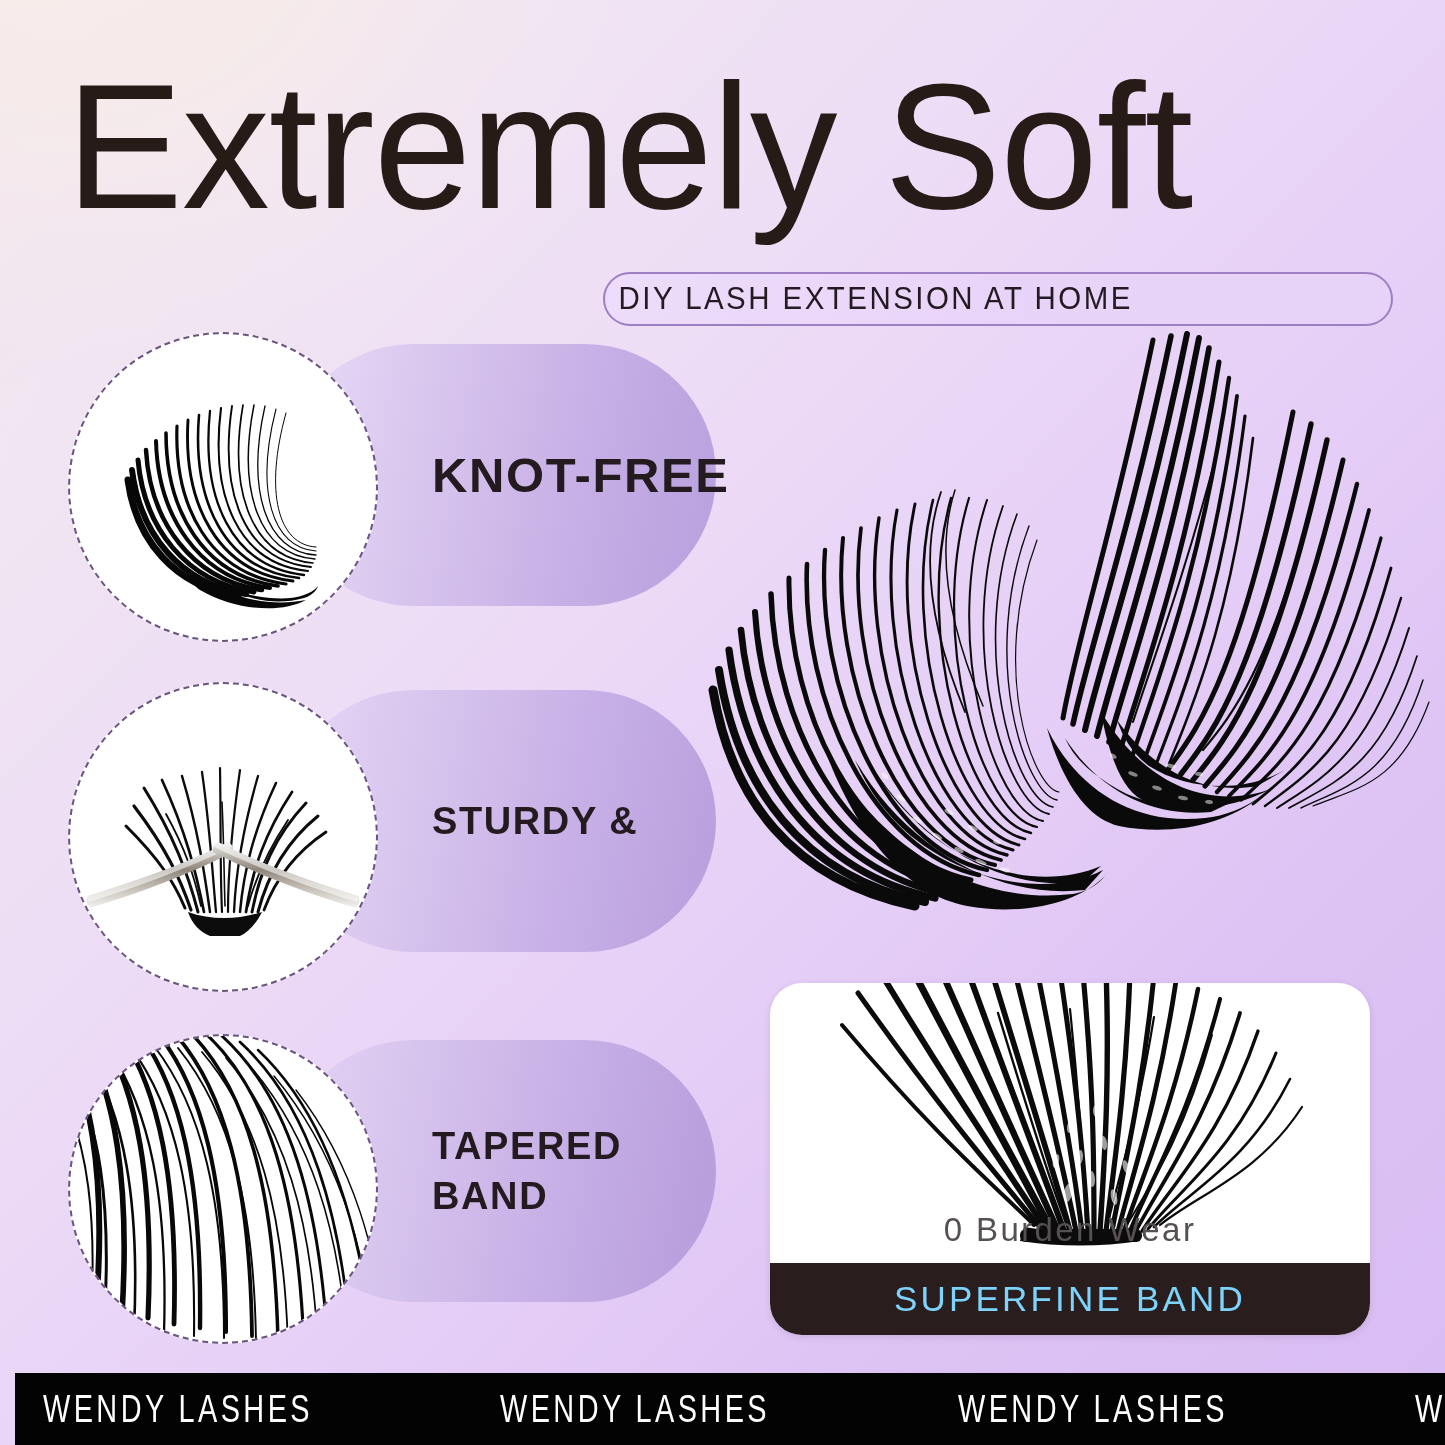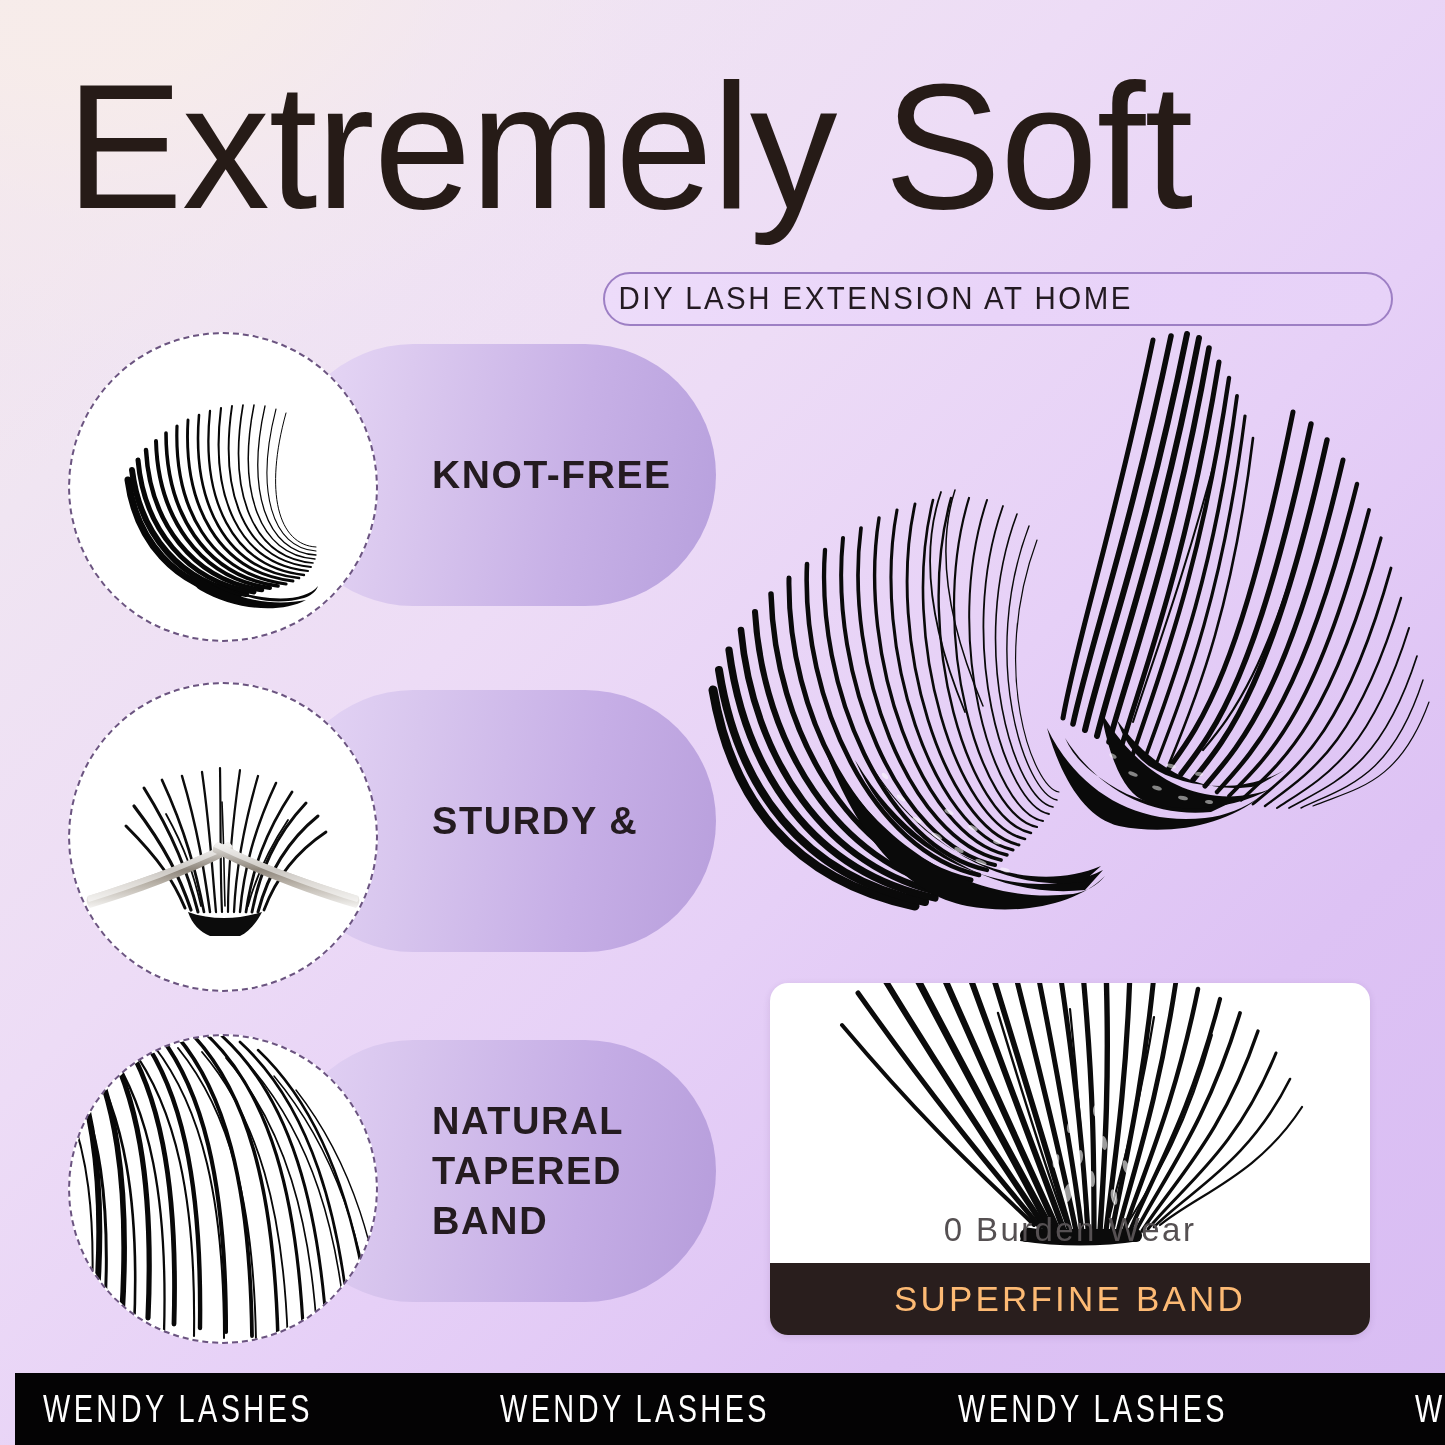--- a/index.html
+++ b/index.html
@@ -89,21 +89,21 @@
 
   .feature-label {
     position: absolute;
     left: 364px;
     top: 0;
     width: 300px;
     height: 286px;
     display: flex;
     flex-direction: column;
     justify-content: center;
-    font-size: 39px;
+    font-size: 49px;
     font-weight: 700;
     letter-spacing: 1.6px;
     line-height: 1.32;
     color: #241b20;
   }
   .feature-label.two-line { font-size: 38px; }
 
   .feature-circle {
     position: absolute;
     left: 0;
@@ -131,21 +131,21 @@
   }
   .hero-lashes svg { display: block; width: 100%; height: 100%; }
 
   
   .band-card {
     position: absolute;
     left: 770px;
     top: 983px;
     width: 600px;
     height: 352px;
-    border-radius: 18px;
+    border-radius: 32px;
     overflow: hidden;
     background: #ffffff;
     box-shadow: 0 2px 7px rgba(70,40,90,0.13);
   }
   .band-art {
     position: absolute;
     left: 0;
     top: 0;
     width: 600px;
     height: 272px;
@@ -172,21 +172,21 @@
     height: 72px;
     background: #291e1d;
     display: flex;
     align-items: center;
     justify-content: center;
   }
   .band-bar span {
     font-size: 35px;
     font-weight: 400;
     letter-spacing: 3.2px;
-    color: #fdba74;
+    color: #7dd3fc;
   }
 
   
   .footer {
     position: absolute;
     left: 0;
     bottom: 0;
     width: 1445px;
     height: 72px;
     background: #040304;
@@ -298,21 +298,20 @@
 
         <path d="M288 212 C244 198 194 182 148 158 C144 160 142 164 143 168 C190 192 240 210 286 224 C290 220 290 215 288 212 Z" fill="url(#twz)"></path>
         <path d="M288 212 C244 198 194 182 148 158 C146 159 144 161 144 163 C192 186 242 204 287 218 C289 216 289 214 288 212 Z" fill="#ffffff" opacity="0.55"></path>
       </svg>
     </div>
   </div>
 
   <div class="feature feature-3">
     <div class="feature-pill p3"></div>
     <div class="feature-label two-line">
-      <div>NATURAL</div>
       <div>TAPERED BAND</div>
     </div>
     <div class="feature-circle">
       <svg viewBox="0 0 306 306" xmlns="http://www.w3.org/2000/svg">
         <g fill="none" stroke="#080808" stroke-linecap="round">
           <path d="M-10 -6 C24 60 36 150 26 272" stroke-width="6"></path>
           <path d="M8 -10 C46 56 60 148 52 278" stroke-width="5.6"></path>
           <path d="M26 -12 C68 52 84 146 78 282" stroke-width="5.2"></path>
           <path d="M44 -12 C90 50 108 146 104 288" stroke-width="4.8"></path>
           <path d="M62 -12 C112 48 132 146 130 292" stroke-width="4.4"></path>

